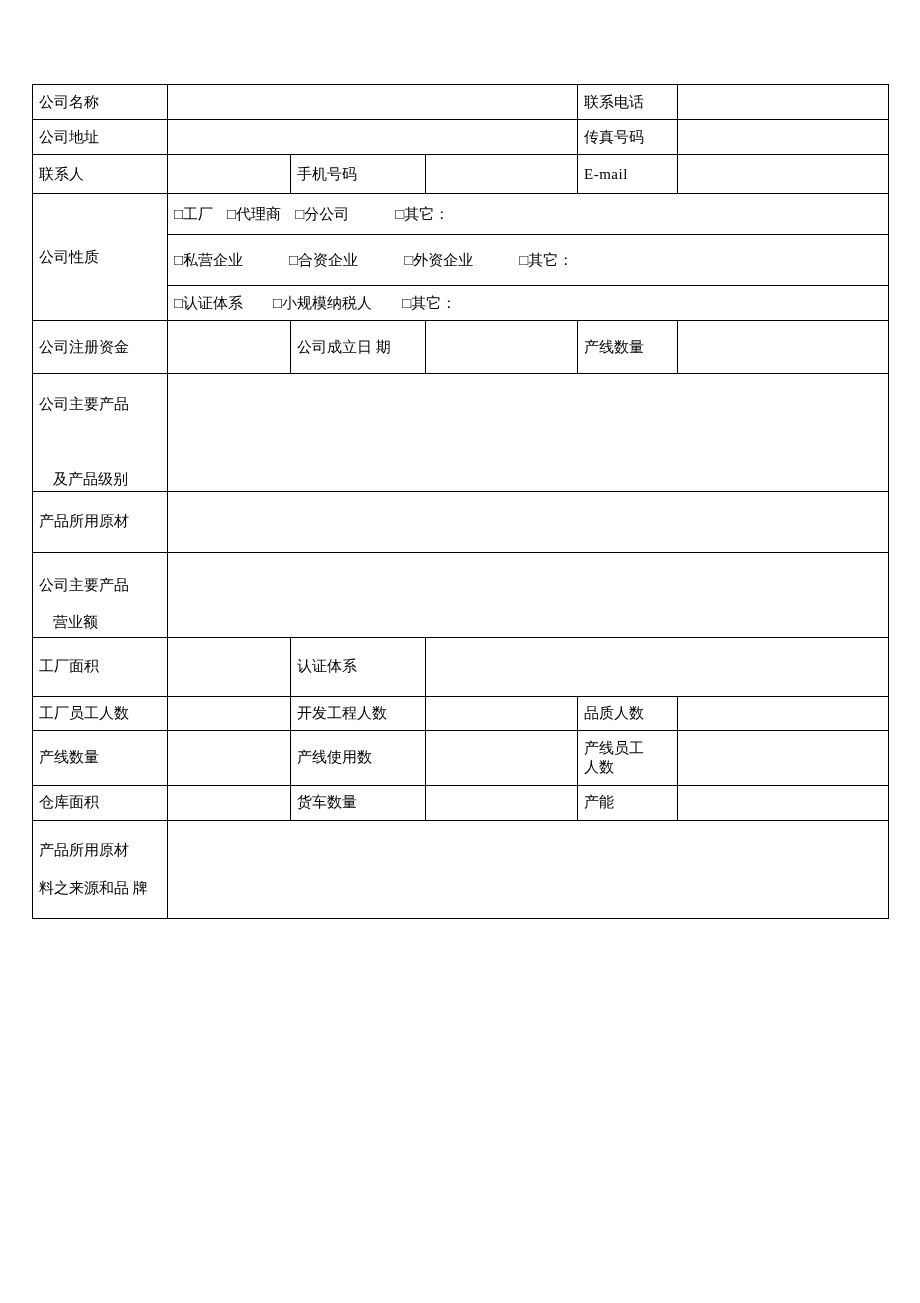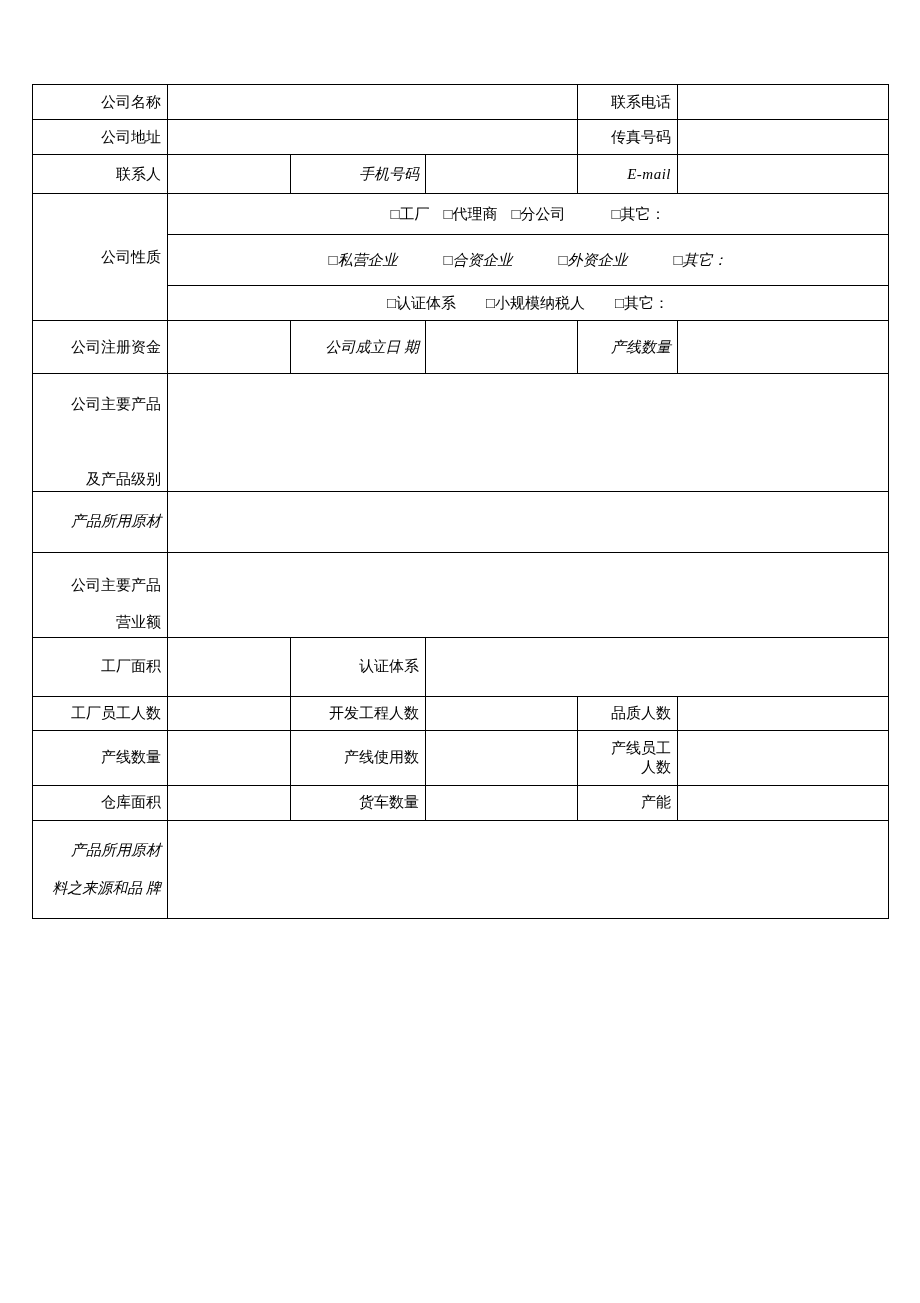--- a/index.html
+++ b/index.html
@@ -33,31 +33,29 @@
   table.form td {
     border: 1px solid #000000;
     padding: 2px 6px;
     font-size: 15px;
     line-height: 1.25;
     vertical-align: middle;
     font-family: "Liberation Serif", "DejaVu Serif", serif;
   }
   td.label {
     white-space: pre-line;
-    text-align: right;
   }
   td.vtop {
     vertical-align: top;
     padding-top: 6px;
     margin-top: 35px;
   }
   td.vbottom {
     vertical-align: bottom;
     padding-bottom: 4px;
-    font-style: italic;
   }
   td.blank {
     
   }
   .mono {
     font-family: "DejaVu Sans Mono", monospace;
     font-size: 13px;
     letter-spacing: 0.5px;
   }
   .chk-row {
@@ -66,21 +64,20 @@
   }
   .chk-item {
     display: inline-block;
   }
   .sp-1 { display: inline-block; width: 14px; }
   .sp-2 { display: inline-block; width: 46px; }
   .sp-3 { display: inline-block; width: 30px; }
   .nature-cell {
     padding-top: 4px;
     padding-bottom: 4px;
-    text-align: center;
   }
   .indent {
     display: inline-block;
     padding-left: 14px;
   }
   .two-line {
     line-height: 1.5;
   }
 </style>
 </head>

